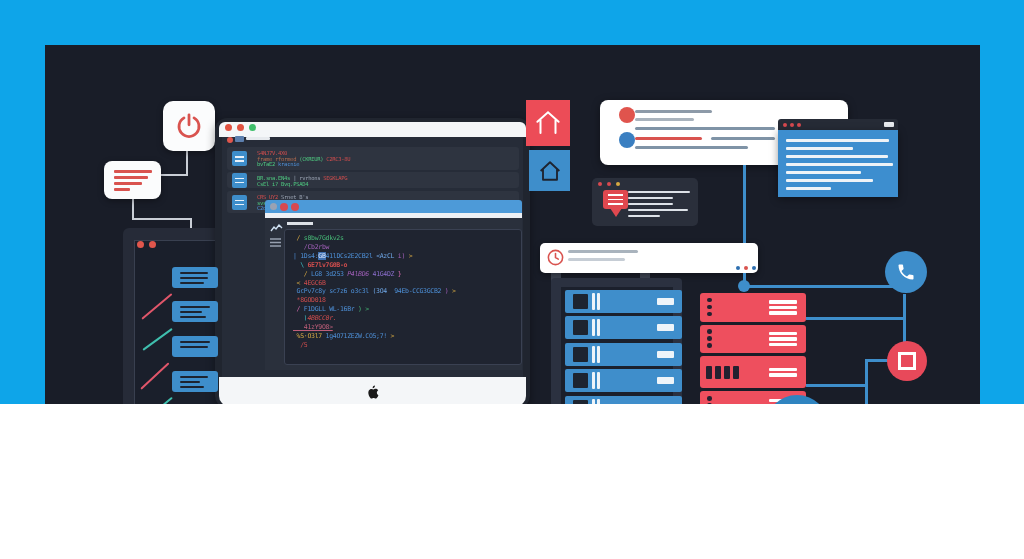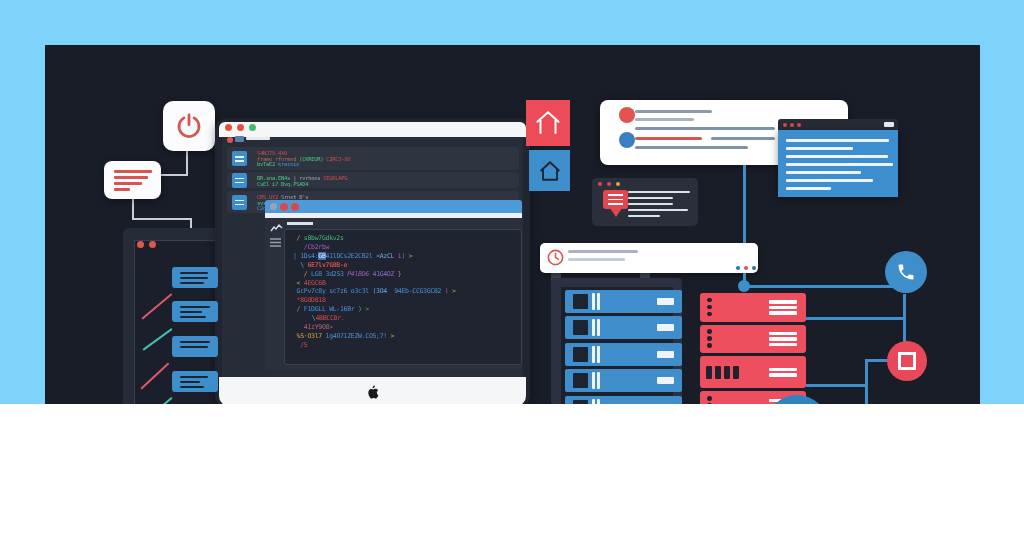--- a/index.html
+++ b/index.html
@@ -1,16 +1,16 @@
 <!DOCTYPE html>
 <html><head>
 <meta charset="utf-8">
 <style>
   html,body{margin:0;padding:0}
-  #scene{position:relative;width:1024px;height:404px;background:#7dd3fc;overflow:hidden;
+  #scene{position:relative;width:1024px;height:404px;background:#0ea5e9;overflow:hidden;
          font-family:"Liberation Sans",sans-serif}
   .abs{position:absolute}
   #canvas{left:45px;top:45px;width:935px;height:467px;background:#191d28}
   
   .power-card{left:163px;top:101px;width:52px;height:50px;background:#fbfcfd;border-radius:10px;box-shadow:0 2px 6px rgba(0,0,0,.35)}
   .memo-card{left:104px;top:161px;width:57px;height:38px;background:#fbfcfd;border-radius:8px;box-shadow:0 2px 6px rgba(0,0,0,.35)}
   .cl{background:#c9ced6}
   .tower{left:123px;top:228px;width:127px;height:224px;background:#262b38;border-radius:6px}
   .tower-inner{left:134px;top:240px;width:104px;height:200px;background:#1a1f2b;border:1px solid #394050}
   
@@ -123,22 +123,22 @@
   <div class="abs code-panel">
       <div class="code-line" style="left: 8px; top: 4px;"><span style="color: rgb(215, 169, 66);"> /</span><span style="color: rgb(70, 184, 118);"> s0bw7Gdkv2s</span></div>
       <div class="code-line" style="left: 8px; top: 12.9px;"><span style="color: rgb(160, 95, 184);">   /Cb2rbw</span></div>
       <div class="code-line" style="left: 8px; top: 21.8px;"><span style="color: rgb(77, 143, 214);">| </span><span style="color: rgb(77, 143, 214);">1Ds4:</span><span style="color: rgb(220, 233, 255); background: rgb(63, 111, 174);">GB</span><span style="color: rgb(77, 143, 214);">41lDCs2E2CB2l</span><span style="color: rgb(111, 168, 232);"> &lt;AzCL</span><span style="color: rgb(160, 95, 184);"> i)</span><span style="color: rgb(215, 169, 66);"> &gt;</span></div>
       <div class="code-line" style="left: 8px; top: 30.7px;"><span style="color: rgb(62, 193, 201);">  \</span><span style="color: rgb(207, 77, 77); font-weight: bold;"> 6E7lv7G0B-o</span></div>
       <div class="code-line" style="left: 8px; top: 39.6px;"><span style="color: rgb(215, 169, 66);">   /</span><span style="color: rgb(77, 143, 214);"> LG8 3d253</span><span style="color: rgb(160, 95, 184); font-style: italic;"> P4lBD6</span><span style="color: rgb(141, 111, 208);"> 41G4DZ</span><span style="color: rgb(216, 107, 176);"> }</span></div>
       <div class="code-line" style="left: 8px; top: 48.5px;"><span style="color: rgb(215, 169, 66);"> &lt;</span><span style="color: rgb(207, 77, 77);"> 4EGC6B</span></div>
       <div class="code-line" style="left: 8px; top: 57.4px;"><span style="color: rgb(77, 143, 214);"> GcPv7c8y sc7z6 o3c3l</span><span style="color: rgb(111, 168, 232);"> (3O4</span><span style="color: rgb(77, 143, 214);">  94Eb-CCG3GCB2</span><span style="color: rgb(160, 95, 184);"> )</span><span style="color: rgb(215, 169, 66);"> &gt;</span></div>
       <div class="code-line" style="left: 8px; top: 66.3px;"><span style="color: rgb(207, 77, 77);"> *8GOD018</span></div>
       <div class="code-line" style="left: 8px; top: 75.2px;"><span style="color: rgb(216, 107, 176);"> /</span><span style="color: rgb(77, 143, 214);"> F1DGLL WL-16Br</span><span style="color: rgb(70, 184, 118);"> ) &gt;</span></div>
-      <div class="code-line" style="left: 16px; top: 84.1px;"><span style="color: rgb(62, 193, 201);">   \</span><span style="color: rgb(207, 77, 77);">4BBCC0r.</span></div>
-      <div class="code-line" style="left: 8px; top: 93px;"><span style="color: rgb(192, 95, 122);">   41zY9O8&gt;</span></div>
+      <div class="code-line" style="left: 8px; top: 84.1px; font-style: italic;"><span style="color: rgb(62, 193, 201);">   \</span><span style="color: rgb(207, 77, 77);">4BBCC0r.</span></div>
+      <div class="code-line" style="left: 8px; top: 93px;"><span style="color: rgb(192, 95, 122); text-decoration: underline;">   41zY9O8&gt;</span></div>
       <div class="code-line" style="left: 8px; top: 101.9px;"><span style="color: rgb(215, 169, 66);"> %S·O3l7</span><span style="color: rgb(77, 143, 214);"> 1g4O71ZEZW.CO5;7!</span><span style="color: rgb(215, 169, 66);"> &gt;</span></div>
       <div class="code-line" style="left: 8px; top: 110.8px;"><span style="color: rgb(207, 77, 77);">  /5</span></div>
     </div>
   <div class="abs" style="left:270px;top:233px">
     <svg width="11" height="9" viewBox="0 0 11 9">
         <path d="M0 1h11 M0 4.5h11 M0 8h11" stroke="#97a0b0" stroke-width="1.4"></path>
       </svg>
   </div>
 
   <div class="abs imac-chin">

